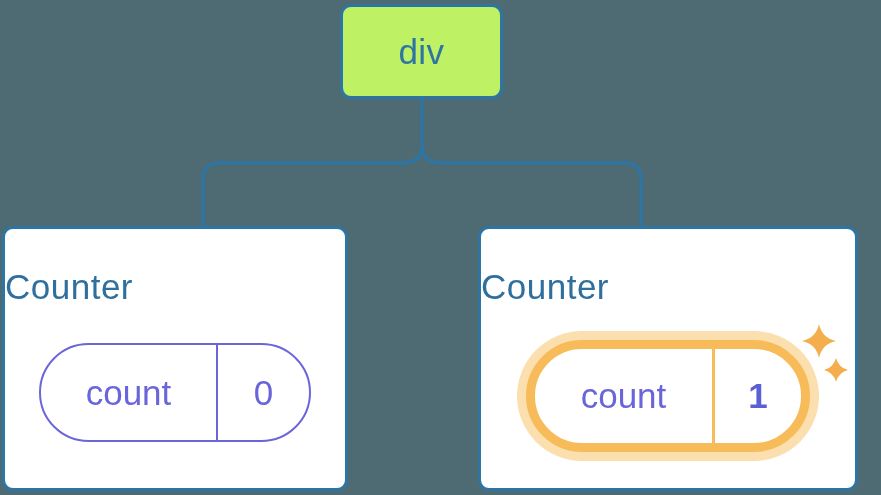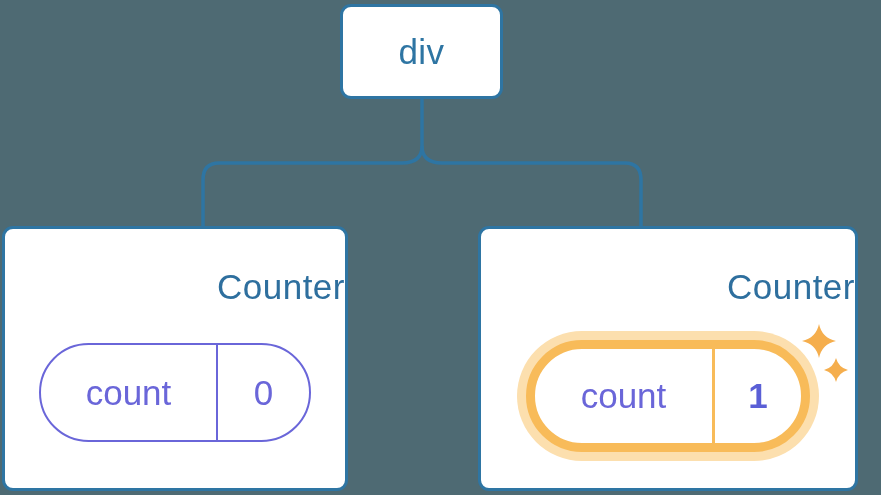--- a/index.html
+++ b/index.html
@@ -13,21 +13,21 @@
   }
 
   
   .root-node {
     position: absolute;
     left: 340px;
     top: 4px;
     width: 163px;
     height: 95px;
     box-sizing: border-box;
-    background: #ffffff;
+    background: #bef264;
     border: 3px solid #2e75a3;
     border-radius: 11px;
     display: flex;
     align-items: center;
     justify-content: center;
   }
   .root-label {
     font-size: 35px;
     color: #2e75a3;
     letter-spacing: 0.5px;
@@ -51,21 +51,21 @@
     box-sizing: border-box;
     background: #ffffff;
     border: 3px solid #2e75a3;
     border-radius: 11px;
   }
   .card-left  { left: 2px;   width: 346px; }
   .card-right { left: 478px; width: 380px; }
 
   .card-title {
     margin-top: 38px;
-    text-align: right;
+    text-align: left;
     font-size: 35px;
     color: #2e6f9e;
     letter-spacing: 0.5px;
   }
 
   
   .pill {
     box-sizing: border-box;
     margin: 36px auto 0;
     width: 272px;

